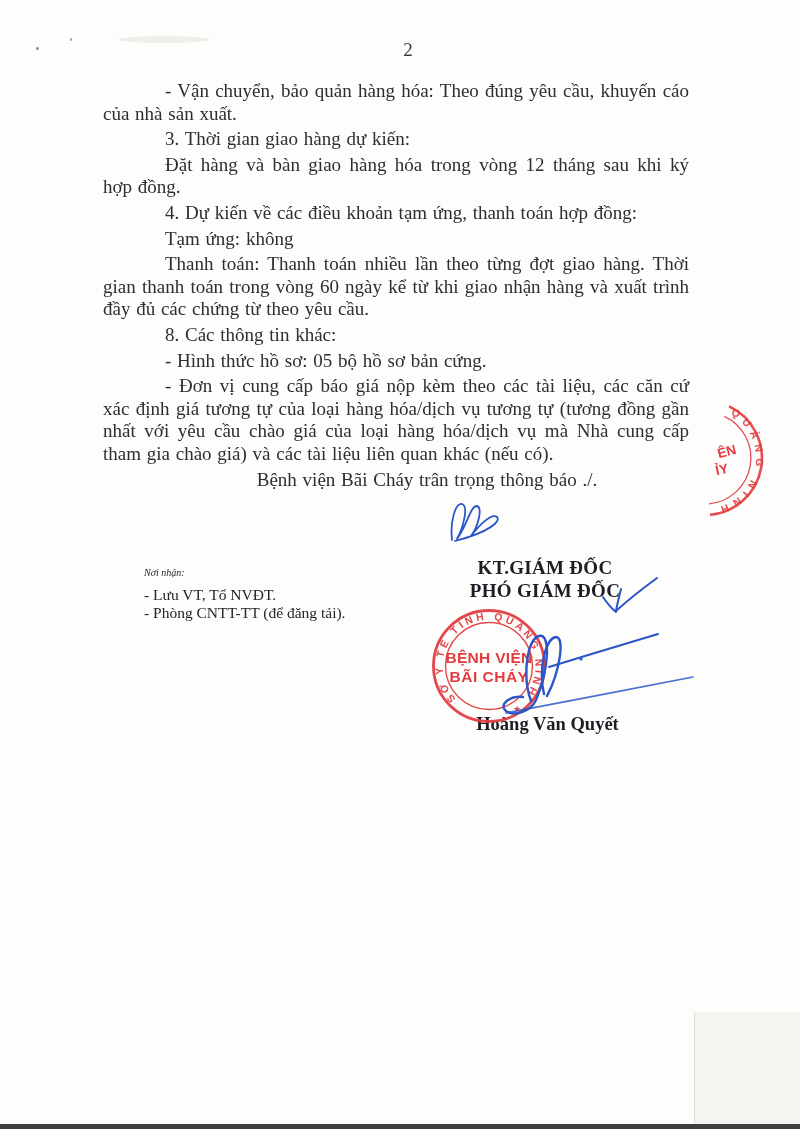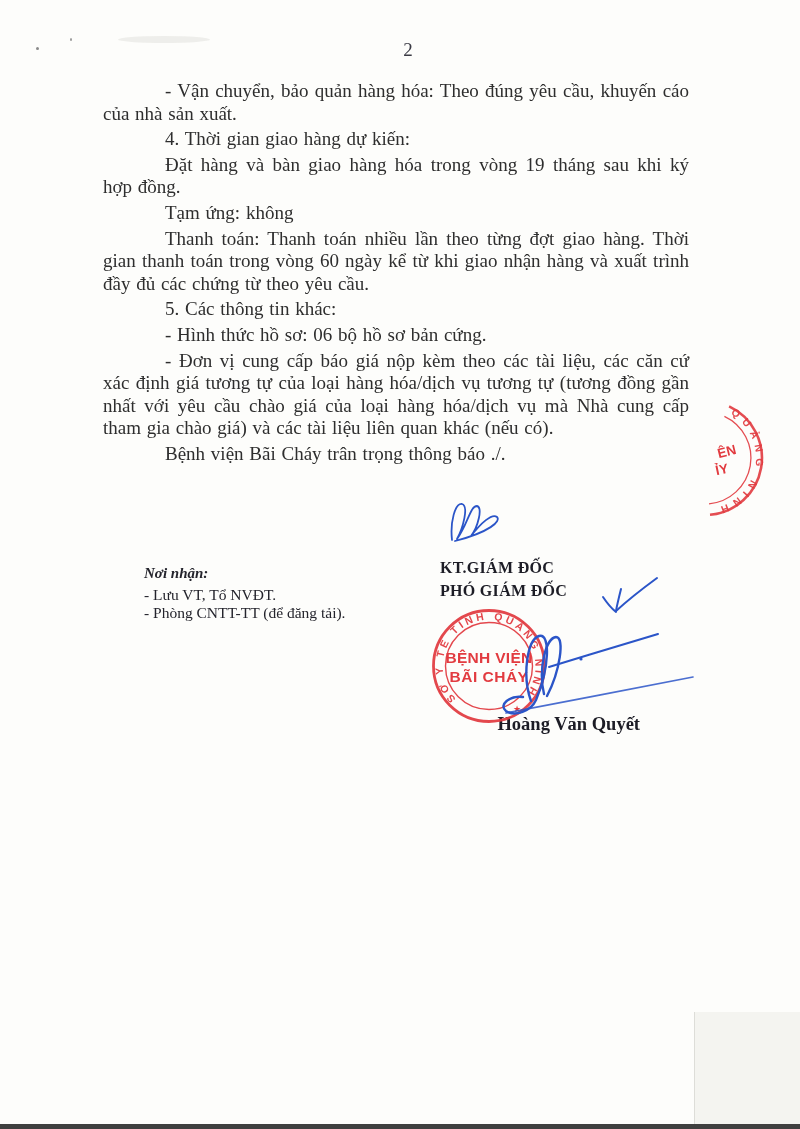--- a/index.html
+++ b/index.html
@@ -22,34 +22,34 @@
   .body-text{
     margin:19px 111px 0 103px;
     font-size:19px;line-height:22.6px;
     word-spacing:1px;
   }
   .body-text p{
     margin:0 0 3px 0;
     text-indent:62px;
     text-align:justify;
   }
-  .body-text p.closing{text-align:left;}
+  .body-text p.closing{text-align:center;}
   .recipients{
     position:absolute;left:144px;top:564px;
     font-size:15.5px;line-height:18.6px;color:#24242c;
   }
-  .rec-heading{font-weight:bold;font-style:italic;font-size:15px;margin-bottom:3px;}
+  .rec-heading{font-weight:normal;font-style:italic;font-size:10px;margin-bottom:3px;}
   .sig-titles{
     position:absolute;left:440px;top:557px;width:210px;
-    text-align:left;font-weight:bold;font-size:16px;line-height:22.5px;
+    text-align:center;font-weight:bold;font-size:19px;line-height:22.5px;
     color:#1d1d26;letter-spacing:.3px;
   }
   .signer-name{
     position:absolute;left:455px;top:714px;width:185px;
-    text-align:right;font-weight:bold;font-size:18.5px;color:#1d1d26;
+    text-align:center;font-weight:bold;font-size:18.5px;color:#1d1d26;
   }
   .overlay{position:absolute;pointer-events:none;}
   .stamp-text{font-family:"Liberation Sans","DejaVu Sans",sans-serif;font-weight:bold;}
   .smudge-top{position:absolute;left:118px;top:36px;width:92px;height:7px;background:#ebebe7;border-radius:50%;opacity:.85;}
   .speck-a{position:absolute;left:36px;top:47px;width:3px;height:3px;background:#8a8a8a;border-radius:50%;}
   .speck-b{position:absolute;left:70px;top:38px;width:2px;height:3px;background:#999;border-radius:50%;}
   .right-strip{position:absolute;left:694px;top:1012px;width:106px;height:113px;background:#f4f4f0;border-left:1px solid #ddddd8;}
   .bottom-edge{position:absolute;left:0;top:1124px;width:800px;height:5px;background:#3f3f3f;}
 </style>
 </head>
@@ -58,26 +58,27 @@
 <div class="page">
 
   <div class="page-number">2</div>
 
   <div class="smudge-top"></div>
   <div class="speck-a"></div>
   <div class="speck-b"></div>
 
   <main class="body-text">
     <p>- Vận chuyển, bảo quản hàng hóa: Theo đúng yêu cầu, khuyến cáo của nhà sản xuất.</p>
-    <p>4. Thời gian giao hàng dự kiến:</p>
-    <p>Đặt hàng và bàn giao hàng hóa trong vòng 19 tháng sau khi ký hợp đồng.</p>
+    <p>3. Thời gian giao hàng dự kiến:</p>
+    <p>Đặt hàng và bàn giao hàng hóa trong vòng 12 tháng sau khi ký hợp đồng.</p>
+    <p>4. Dự kiến về các điều khoản tạm ứng, thanh toán hợp đồng:</p>
     <p>Tạm ứng: không</p>
     <p>Thanh toán: Thanh toán nhiều lần theo từng đợt giao hàng. Thời gian thanh toán trong vòng 60 ngày kể từ khi giao nhận hàng và xuất trình đầy đủ các chứng từ theo yêu cầu.</p>
-    <p>5. Các thông tin khác:</p>
-    <p>- Hình thức hồ sơ: 06 bộ hồ sơ bản cứng.</p>
+    <p>8. Các thông tin khác:</p>
+    <p>- Hình thức hồ sơ: 05 bộ hồ sơ bản cứng.</p>
     <p>- Đơn vị cung cấp báo giá nộp kèm theo các tài liệu, các căn cứ xác định giá tương tự của loại hàng hóa/dịch vụ tương tự (tương đồng gần nhất với yêu cầu chào giá của loại hàng hóa/dịch vụ mà Nhà cung cấp tham gia chào giá) và các tài liệu liên quan khác (nếu có).</p>
     <p class="closing">Bệnh viện Bãi Cháy trân trọng thông báo ./.</p>
   </main>
 
   <section class="recipients">
     <div class="rec-heading">Nơi nhận:</div>
     <div class="rec-item">- Lưu VT, Tổ NVĐT.</div>
     <div class="rec-item">- Phòng CNTT-TT (để đăng tải).</div>
   </section>
 

